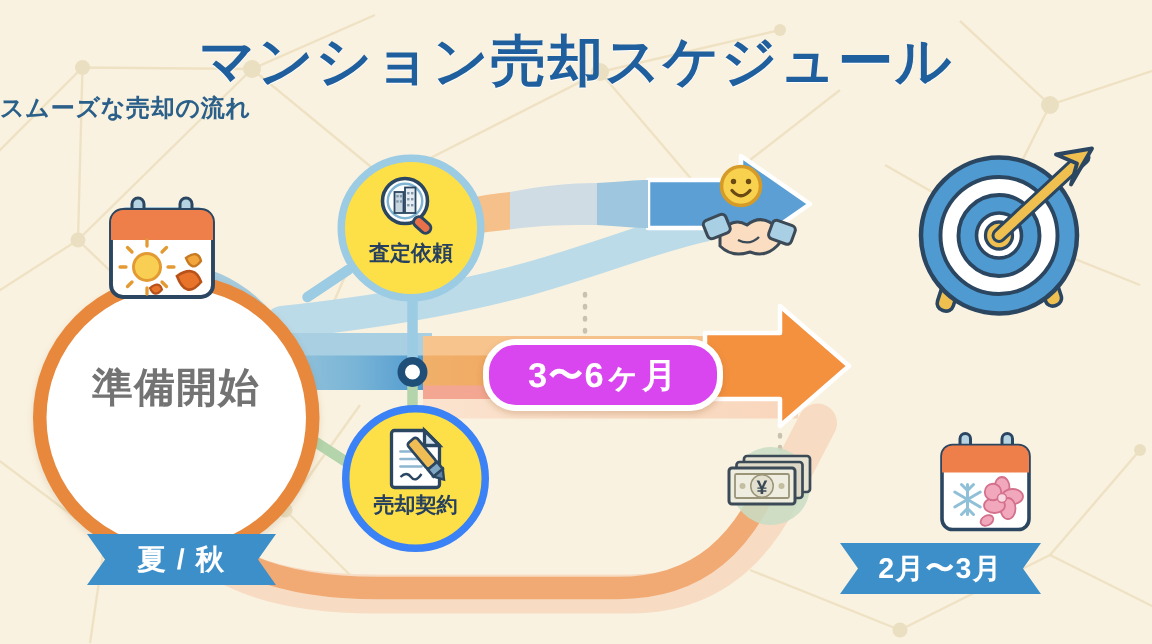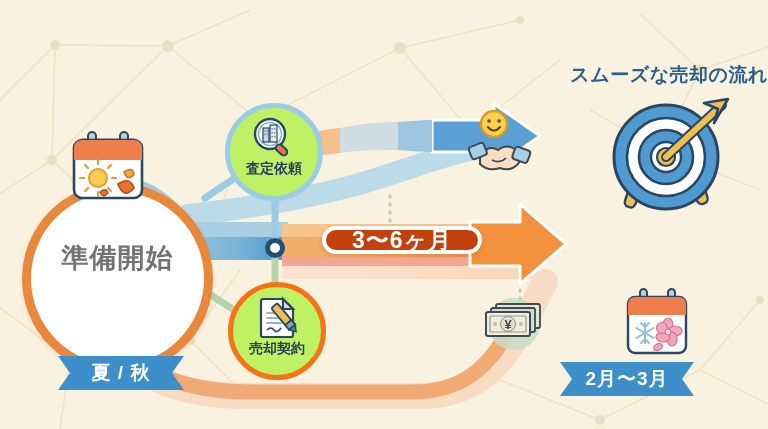--- a/index.html
+++ b/index.html
@@ -11,22 +11,22 @@
   #stage{position:relative;width:768px;height:429px;overflow:hidden;background:#faf2e0;}
   #bgnet{position:absolute;left:0;top:0;width:768px;height:429px;}
 
   
   .title{
     position:absolute;left:0;top:16px;width:768px;text-align:center;
     font-size:37px;font-weight:bold;color:#1f5f9e;letter-spacing:1px;
     text-shadow:0 1px 0 #fff;
   }
   .subtitle{
-    position:absolute;left:0;top:62px;width:768px;text-align:right;
-    font-size:19px;font-weight:bold;color:#2a5f8a;letter-spacing:.5px;
+    position:absolute;left:0;top:62px;width:768px;text-align:left;
+    font-size:16px;font-weight:bold;color:#2a5f8a;letter-spacing:.5px;
   }
 
   
   #flow{position:absolute;left:0;top:0;width:768px;height:429px;}
 
   
   .bigcircle{position:absolute;border-radius:50%;background:#ffffff;}
   .bigcircle .biglabel{
     position:absolute;left:0;width:100%;text-align:center;
     font-weight:bold;letter-spacing:1px;
@@ -38,40 +38,40 @@
   }
   #circle-left .biglabel{top:48px;font-size:27px;color:#737373;}
   #circle-right{
     left:567px;top:178px;width:174px;height:174px;
     border:10px solid #4a97cf;
     box-shadow:0 2px 6px rgba(60,100,140,.18);
   }
   #circle-right .biglabel{top:27px;font-size:28px;color:#2279c4;}
 
   
-  .midnode{position:absolute;border-radius:50%;background:#bef264;}
+  .midnode{position:absolute;border-radius:50%;background:#fde047;}
   .midnode .midlabel{
     position:absolute;left:0;width:100%;text-align:center;
     font-size:14px;font-weight:bold;color:#27405e;
   }
   #node-appraisal{left:225px;top:103px;width:88px;height:88px;border:5px solid #9ccbe4;}
   #node-appraisal .midlabel{top:52px;}
-  #node-contract{left:228px;top:282px;width:88px;height:88px;border:5px solid #f97316;}
+  #node-contract{left:228px;top:270px;width:88px;height:88px;border:5px solid #3b82f6;}
   #node-contract .midlabel{top:53px;}
 
   
   #junction{
     position:absolute;left:265px;top:238px;width:20px;height:20px;border-radius:50%;
     background:#ffffff;border:5px solid #1f4f78;box-sizing:border-box;
   }
 
   
   #duration-pill{
-    position:absolute;left:322px;top:226px;width:160px;height:28px;
-    border-radius:22px;background:#c2410c;border:4px solid #ffffff;
+    position:absolute;left:322px;top:226px;width:160px;height:48px;
+    border-radius:22px;background:#d946ef;border:4px solid #ffffff;
     box-sizing:border-box;
     box-shadow:0 2px 4px rgba(150,90,30,.25);
     display:flex;align-items:center;justify-content:center;
   }
   #duration-pill .pilltext{
     font-size:23px;font-weight:bold;color:#ffffff;letter-spacing:1px;
   }
 
   
   .ribbon{position:absolute;height:34px;display:flex;align-items:center;justify-content:center;}
@@ -119,20 +119,21 @@
         <circle cx="700" cy="70" r="6"></circle>
       <circle cx="660" cy="150" r="5"></circle>
         <circle cx="70" cy="360" r="6"></circle>
       <circle cx="190" cy="340" r="5"></circle>
         <circle cx="600" cy="420" r="5"></circle>
       <circle cx="760" cy="300" r="4"></circle>
         <circle cx="520" cy="20" r="4"></circle>
     </g>
   </svg>
 
+  <div class="title">マンション売却スケジュール</div>
   <div class="subtitle">スムーズな売却の流れ</div>
 
   <svg id="flow" viewBox="0 0 768 429">
     <defs>
       <linearGradient id="gBlueBand" x1="0" y1="0" x2="1" y2="0">
         <stop offset="0%" stop-color="#9ec9dd"></stop>
         <stop offset="55%" stop-color="#79b4d6"></stop>
         <stop offset="100%" stop-color="#4a97cf"></stop>
       </linearGradient>
       <linearGradient id="gOrangeBand" x1="0" y1="0" x2="1" y2="0">

